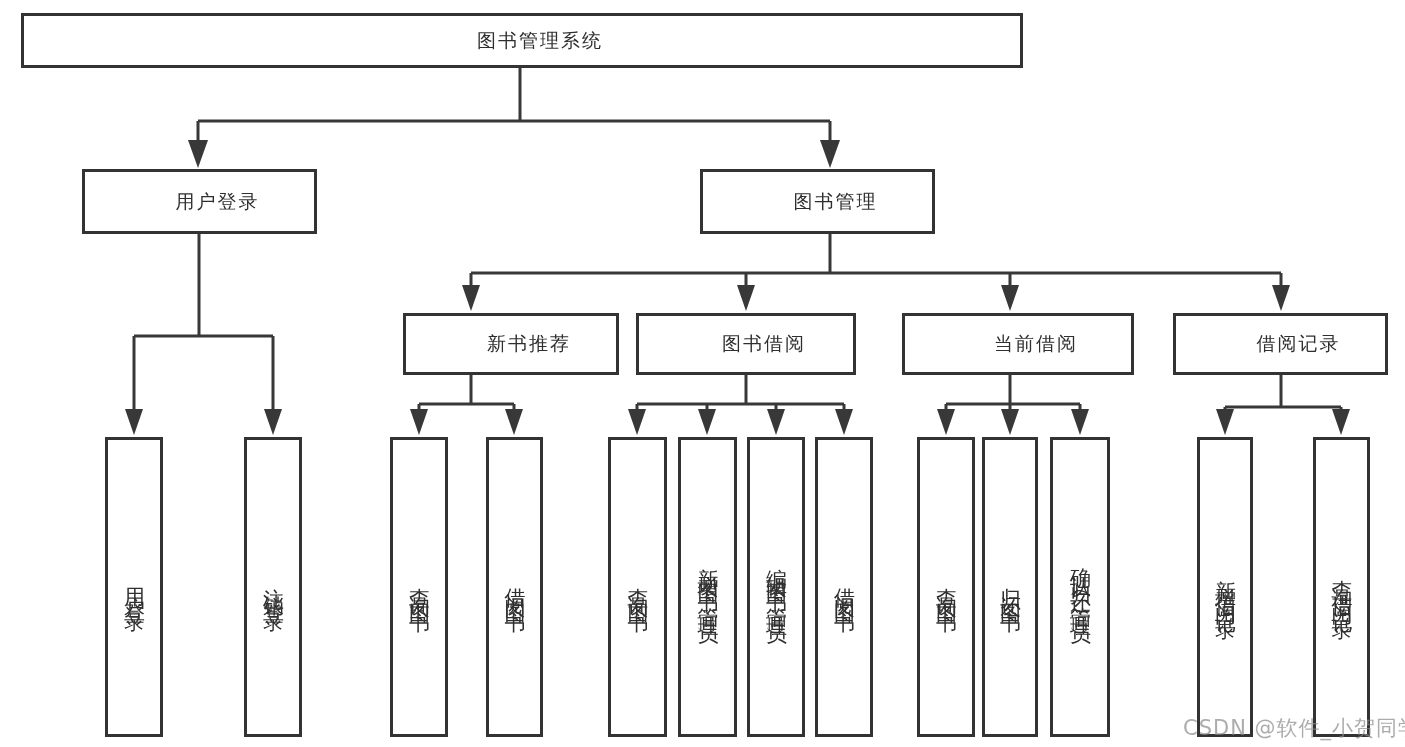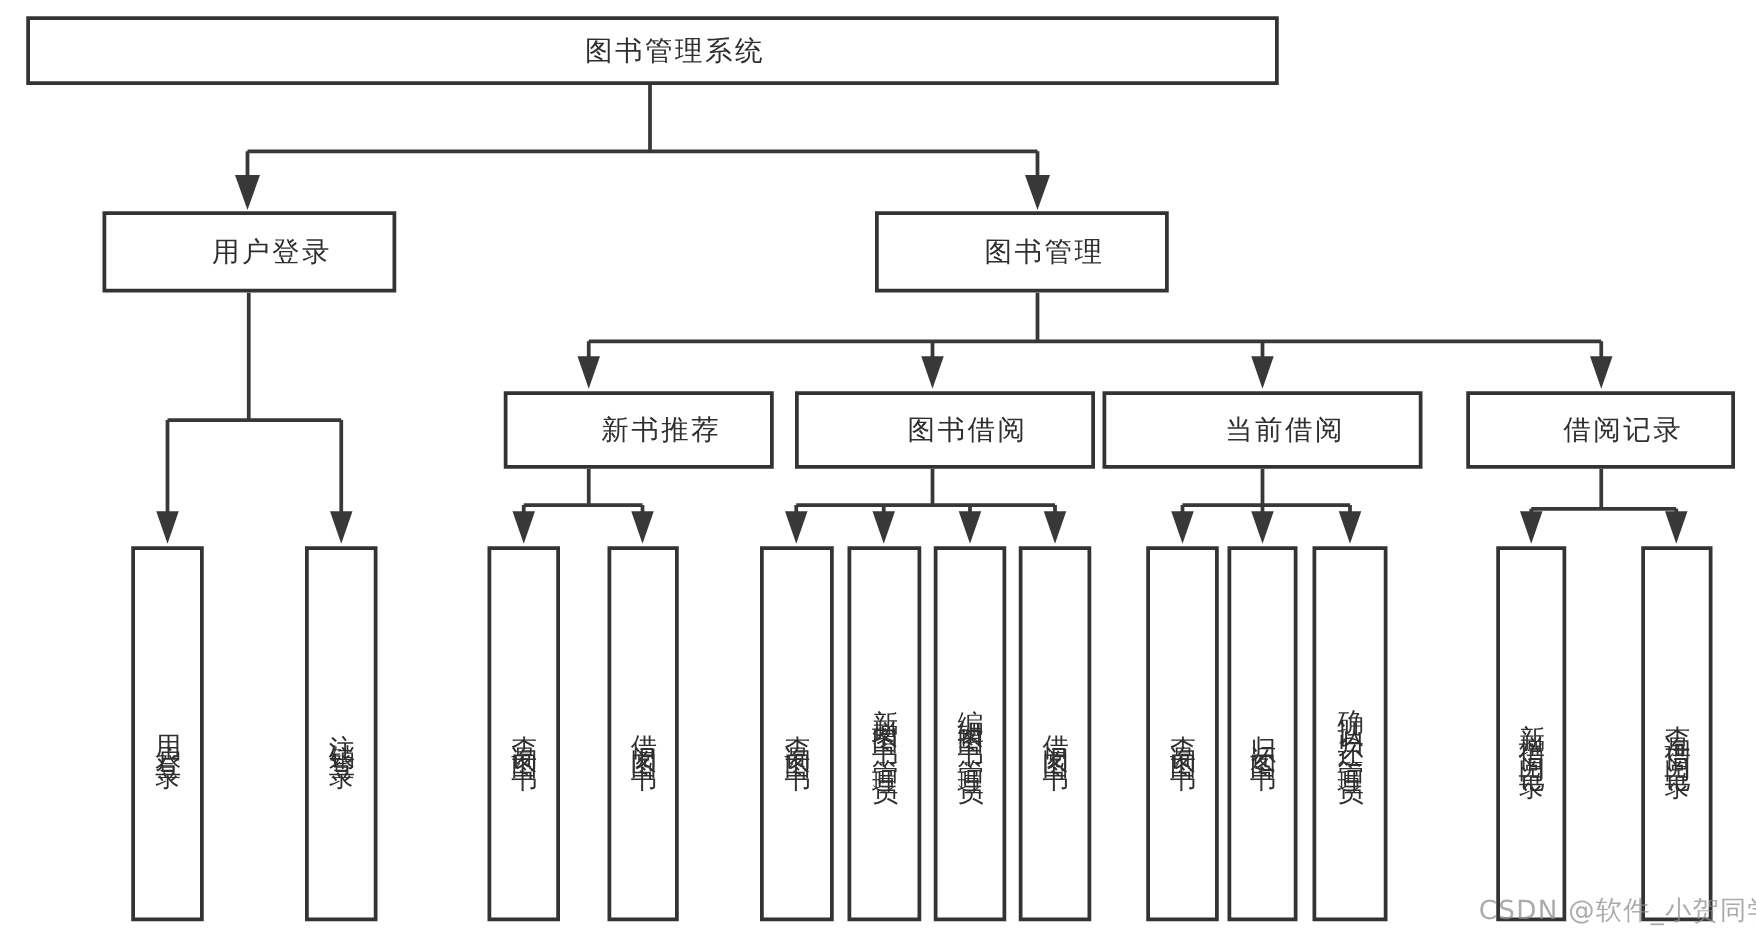--- a/index.html
+++ b/index.html
@@ -31,21 +31,21 @@
     position: absolute;
     box-sizing: border-box;
     background: #ffffff;
     border: 3px solid #333333;
     display: flex;
     align-items: center;
     justify-content: center;
     z-index: 2;
   }
   .hbox {
-    font-size: 22px;
+    font-size: 19px;
     letter-spacing: 2px;
     white-space: nowrap;
     padding-left: 36px;
   }
   .vbox span {
     writing-mode: vertical-rl;
     text-orientation: mixed;
     font-size: 21px;
     letter-spacing: 8px;
     line-height: 1;
@@ -127,24 +127,24 @@
   <div class="node hbox lvl2" style="left:82px;">
     <span>用户登录</span>
   </div>
   <div class="node hbox lvl2" style="left:700px;">
     <span>图书管理</span>
   </div>
 
   <div class="node hbox lvl3" style="left:363px;width:216px;margin-left:40px;">
     <span>新书推荐</span>
   </div>
-  <div class="node hbox lvl3" style="left:636px;width:240px;">
+  <div class="node hbox lvl3" style="left:636px;width:220px;">
     <span>图书借阅</span>
   </div>
-  <div class="node hbox lvl3" style="left:882px;width:256px;">
+  <div class="node hbox lvl3" style="left:902px;width:232px;">
     <span>当前借阅</span>
   </div>
   <div class="node hbox lvl3" style="left:1173px;width:215px;">
     <span>借阅记录</span>
   </div>
 
   <div class="node vbox leaf" style="left:105px;width:58px;">
     <span>用户登录</span>
   </div>
   <div class="node vbox leaf" style="left:244px;width:58px;">

